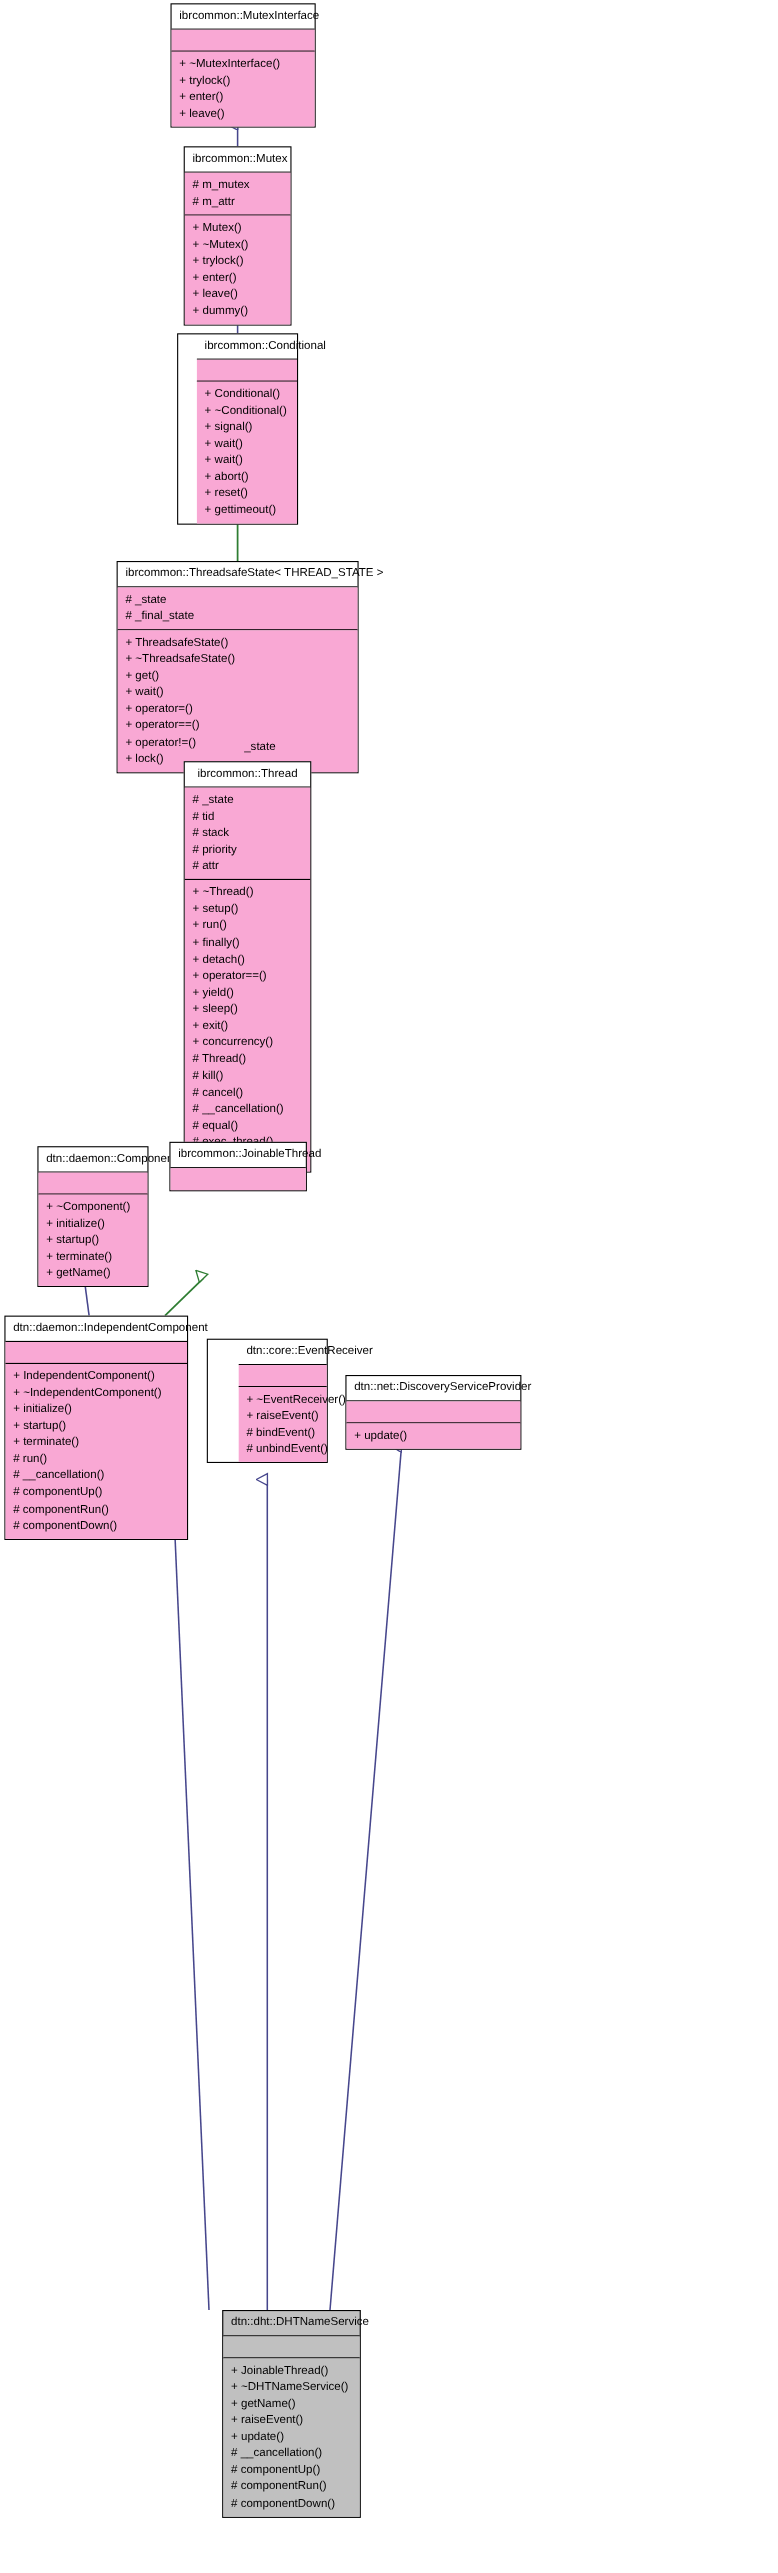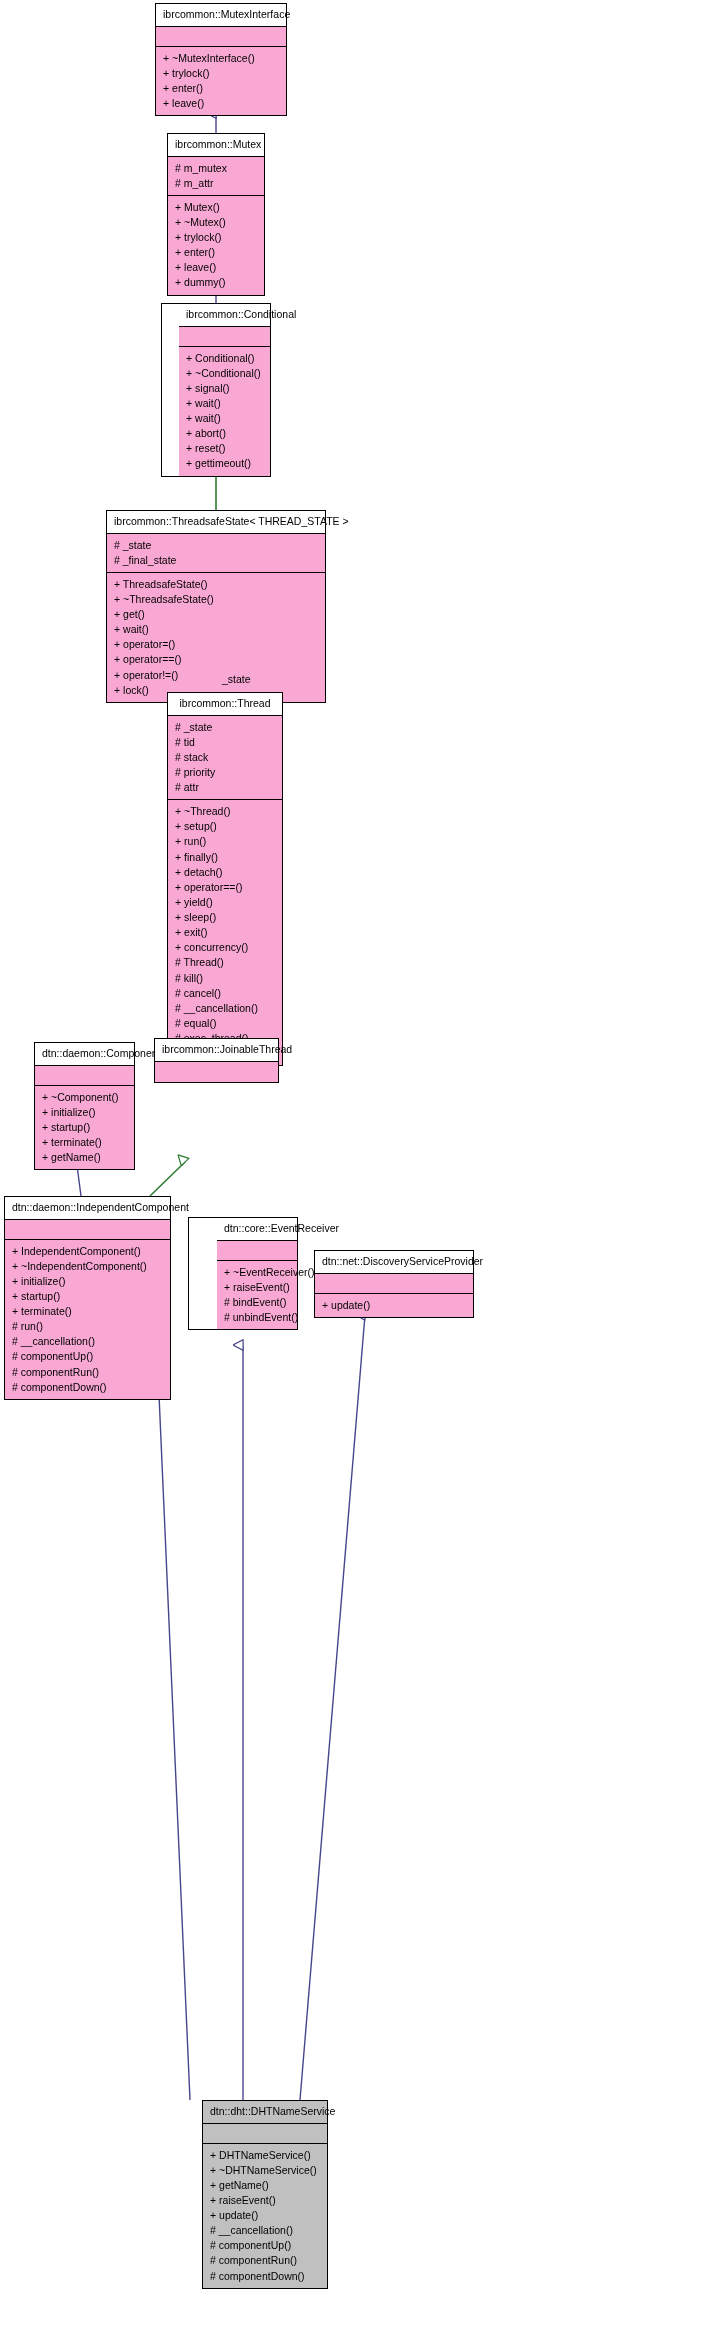--- a/index.html
+++ b/index.html
@@ -286,21 +286,21 @@
     <div class="uml-compartment empty"></div>
     <div class="uml-compartment">
       <div class="uml-row">+ update()</div>
     </div>
   </div>
 
   <div class="uml-node highlight" style="left:182px; top:2100px; width:126px;margin-left:20px;">
     <div class="uml-title">dtn::dht::DHTNameService</div>
     <div class="uml-compartment empty"></div>
     <div class="uml-compartment">
-      <div class="uml-row">+ DHTNameService()</div>
+      <div class="uml-row">+ JoinableThread()</div>
       <div class="uml-row">+ ~DHTNameService()</div>
       <div class="uml-row">+ getName()</div>
       <div class="uml-row">+ raiseEvent()</div>
       <div class="uml-row">+ update()</div>
       <div class="uml-row"># __cancellation()</div>
       <div class="uml-row"># componentUp()</div>
       <div class="uml-row"># componentRun()</div>
       <div class="uml-row"># componentDown()</div>
     </div>
   </div>

